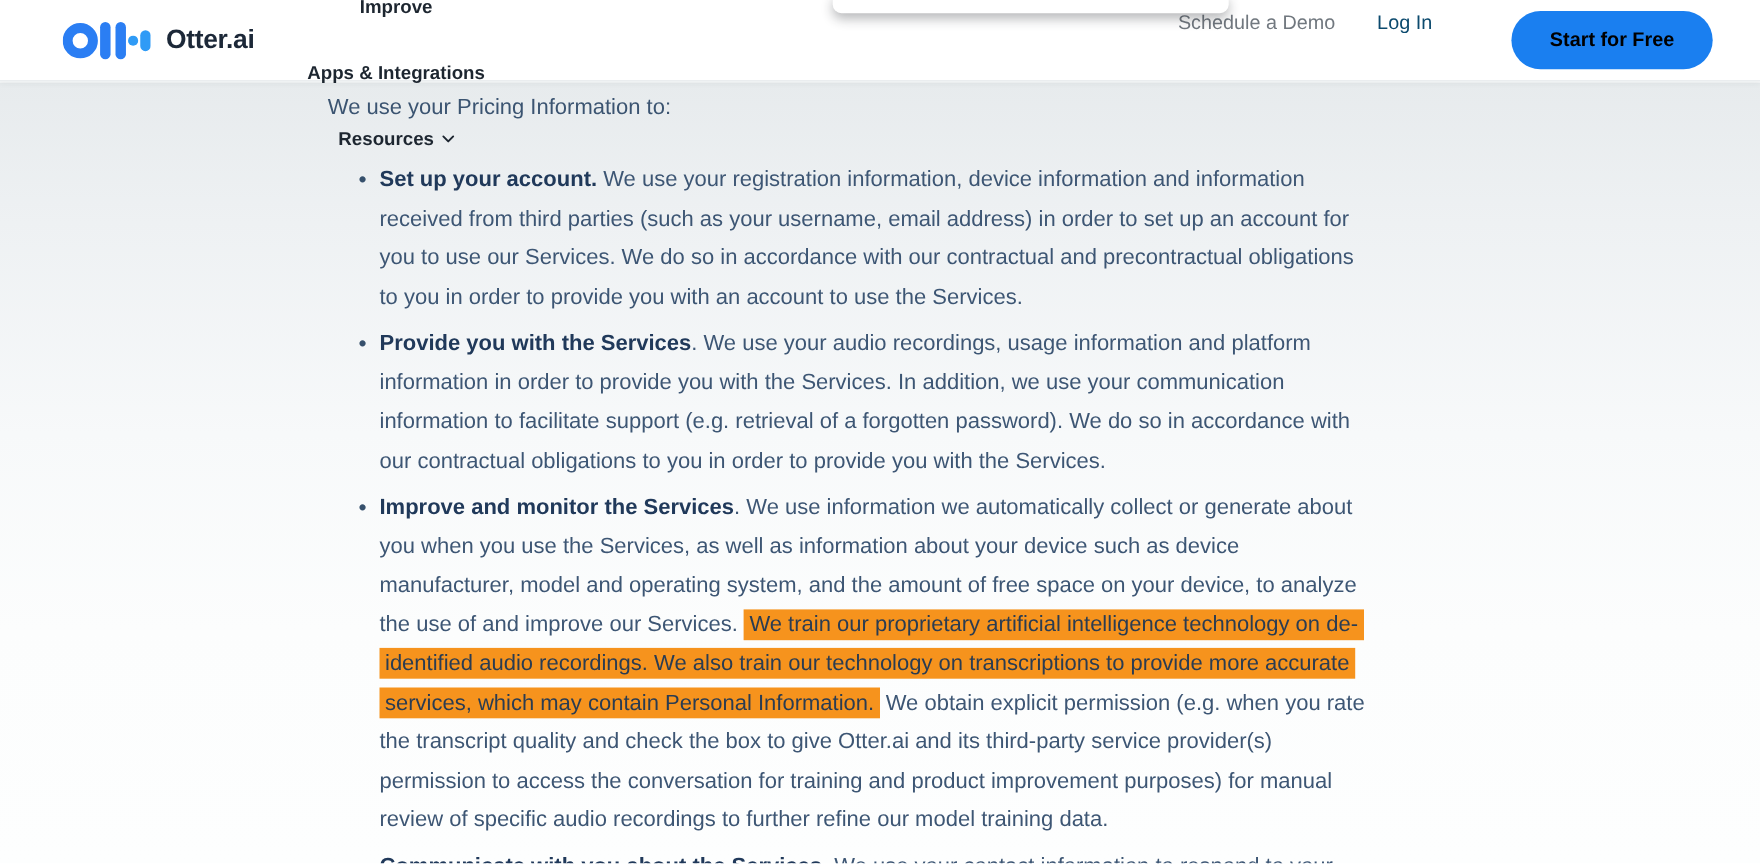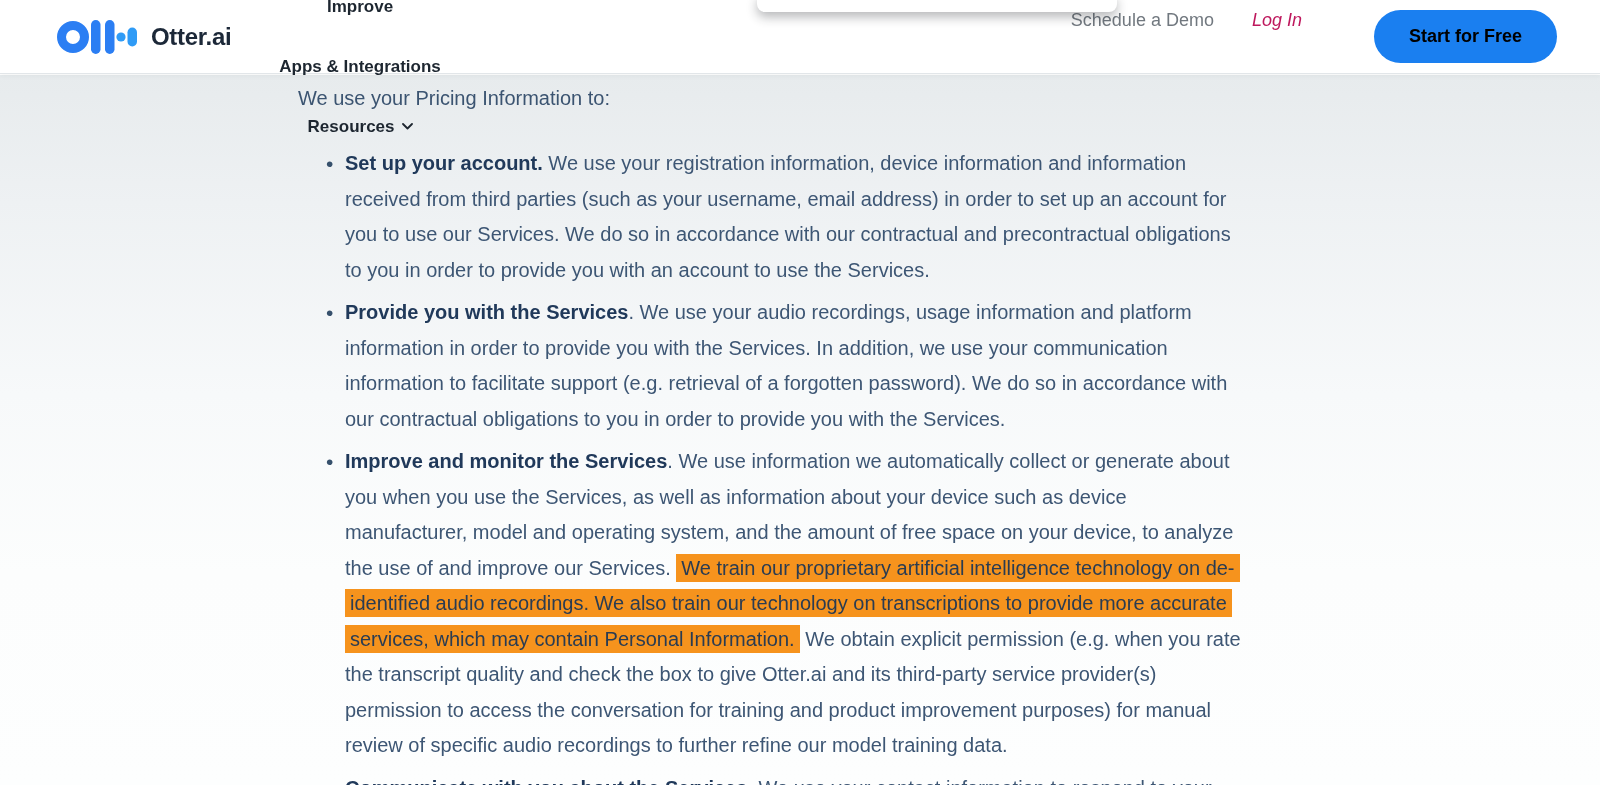--- a/index.html
+++ b/index.html
@@ -57,21 +57,21 @@
     margin-left: auto;
     display: flex;
     gap: 38px;
   }
   .nav-ghost-link {
     font-size: 18px;
     color: #71787f;
     cursor: pointer;
     white-space: nowrap;
   }
-  .nav-ghost-link.dark { color: #be185d; font-style: italic; }
+  .nav-ghost-link.dark { color: #0c4a6e; }
   .cta-button {
     margin-left: 34px;
     background: #1a7ff0;
     color: #000000;
     font-family: inherit;
     font-size: 18px;
     font-weight: 700;
     border: none;
     border-radius: 28px;
     padding: 16px 35px;

